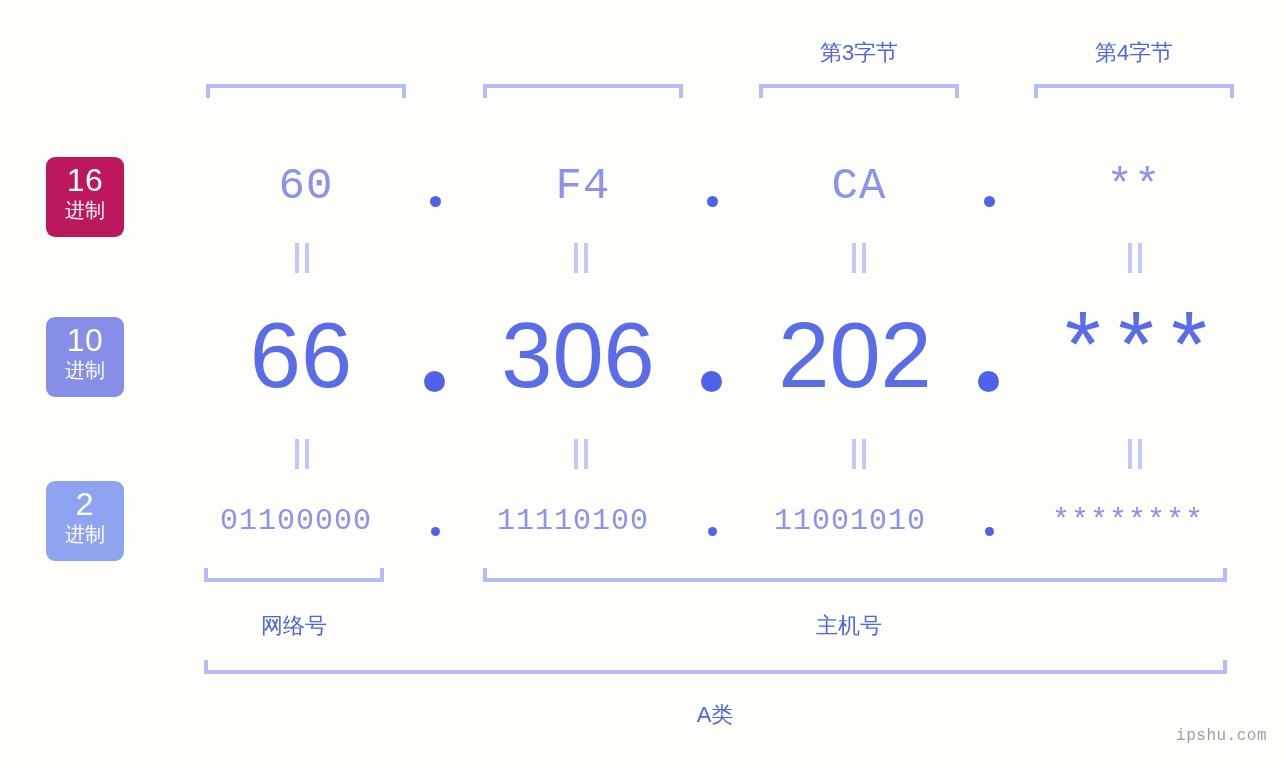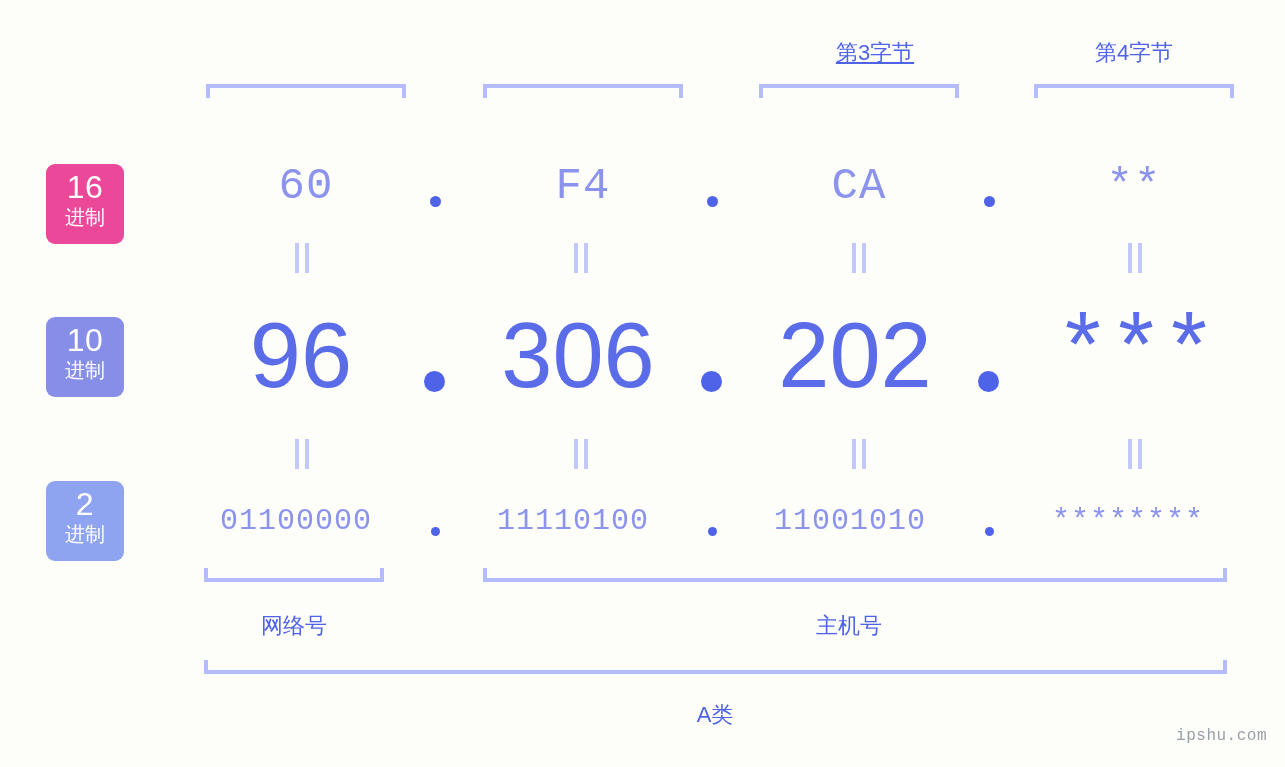--- a/index.html
+++ b/index.html
@@ -158,29 +158,29 @@
     color: #9aa0a6;
     font-family: "Liberation Mono", monospace;
     letter-spacing: 0.5px;
   }
 </style>
 </head>
 <body>
 
 <div id="stage">
 
-  <div class="byte-label" style="left:775px; width:200px;text-decoration:underline;">第3字节</div>
+  <div class="byte-label" style="left:759px; width:200px;">第3字节</div>
   <div class="byte-label" style="left:1034px; width:200px;">第4字节</div>
 
   <div class="bracket-down" style="left:206px; top:84px; width:200px;"></div>
   <div class="bracket-down" style="left:483px; top:84px; width:200px;"></div>
   <div class="bracket-down" style="left:759px; top:84px; width:200px;"></div>
   <div class="bracket-down" style="left:1034px; top:84px; width:200px;"></div>
 
-  <div class="base-badge" style="top:164px; background:#ec4899;">
+  <div class="base-badge" style="top:157px; background:#be185d;">
     <span class="num">16</span>
     <span class="cn">进制</span>
   </div>
   <div class="base-badge" style="top:317px; background:#868ee8;">
     <span class="num">10</span>
     <span class="cn">进制</span>
   </div>
   <div class="base-badge" style="top:481px; background:#8fa4f0;">
     <span class="num">2</span>
     <span class="cn">进制</span>
@@ -208,21 +208,21 @@
   <div class="eq" style="left:849px; top:243px;">
       <i class="a"></i>
       <i class="b"></i>
     </div>
   <div class="eq" style="left:1125px; top:243px;">
       <i class="a"></i>
       <i class="b"></i>
     </div>
 
   <div class="row-dec">
-    <div class="cell" style="left:201px; top:305px; width:200px;">96</div>
+    <div class="cell" style="left:201px; top:305px; width:200px;">66</div>
     <div class="cell" style="left:478px; top:305px; width:200px;">306</div>
     <div class="cell" style="left:755px; top:305px; width:200px;">202</div>
     <div class="cell stars" style="left:1030px; top:305px; width:210px;">***</div>
 
     <div class="dot dec-dot" style="left:424px; top:371px;"></div>
     <div class="dot dec-dot" style="left:701px; top:371px;"></div>
     <div class="dot dec-dot" style="left:978px; top:371px;"></div>
   </div>
 
   <div class="eq" style="left:292px; top:439px;">

